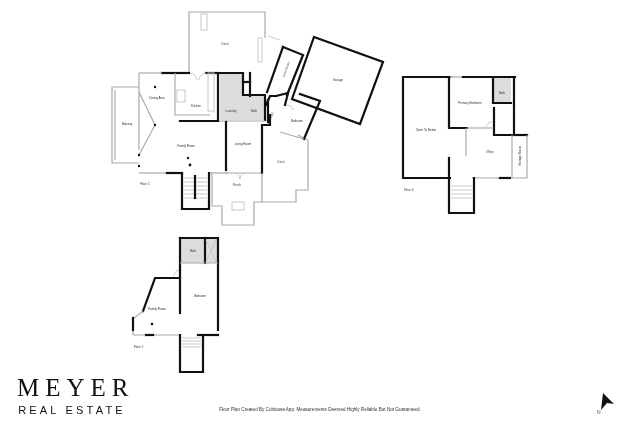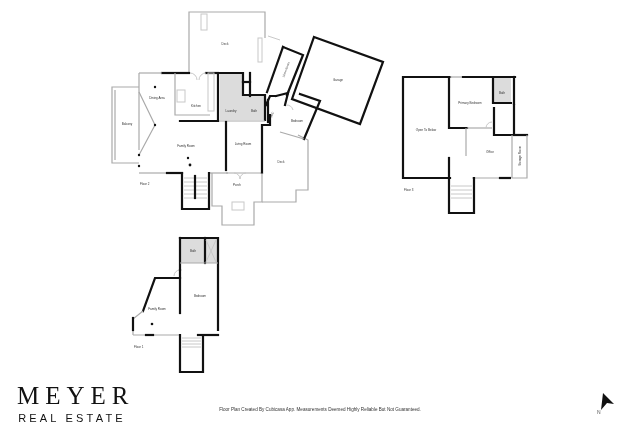--- a/index.html
+++ b/index.html
@@ -4,21 +4,21 @@
 <style>
   html, body { margin:0; padding:0; background:#ffffff; }
   body { width:639px; height:426px; position:relative; overflow:hidden; font-family:"Liberation Sans", sans-serif; }
   #plan { position:absolute; left:0; top:0; width:639px; height:426px; }
   .w { stroke:#111; stroke-width:2.2; fill:none; stroke-linecap:square; }
   .wt { stroke:#aaa; stroke-width:1.2; fill:none; }
   .wl { stroke:#c8c8c8; stroke-width:1; fill:none; }
   .wet { fill:#dcdcdc; stroke:none; }
   .lbl { font-family:"Liberation Sans", sans-serif; font-size:3px; fill:#333; text-anchor:middle; }
   .flbl { font-family:"Liberation Sans", sans-serif; font-size:3px; fill:#333; }
-  .brand { position:absolute; left:17px; top:384px; width:110px; text-align:center; }
+  .brand { position:absolute; left:17px; top:376px; width:110px; text-align:center; }
   .brand-name { font-family:"Liberation Serif", serif; font-size:25px; letter-spacing:6px; color:#111; line-height:24px; }
   .brand-sub { font-family:"Liberation Sans", sans-serif; font-size:11px; letter-spacing:3.2px; color:#111; margin-top:4px; }
   .disclaimer { position:absolute; left:200px; top:407px; width:240px; text-align:center; font-size:4.6px; color:#333; font-family:"Liberation Sans", sans-serif; }
   .north { position:absolute; left:594px; top:390px; width:22px; height:26px; }
 </style>
 </head>
 <body>
 
 <svg id="plan" viewBox="0 0 639 426">
 

